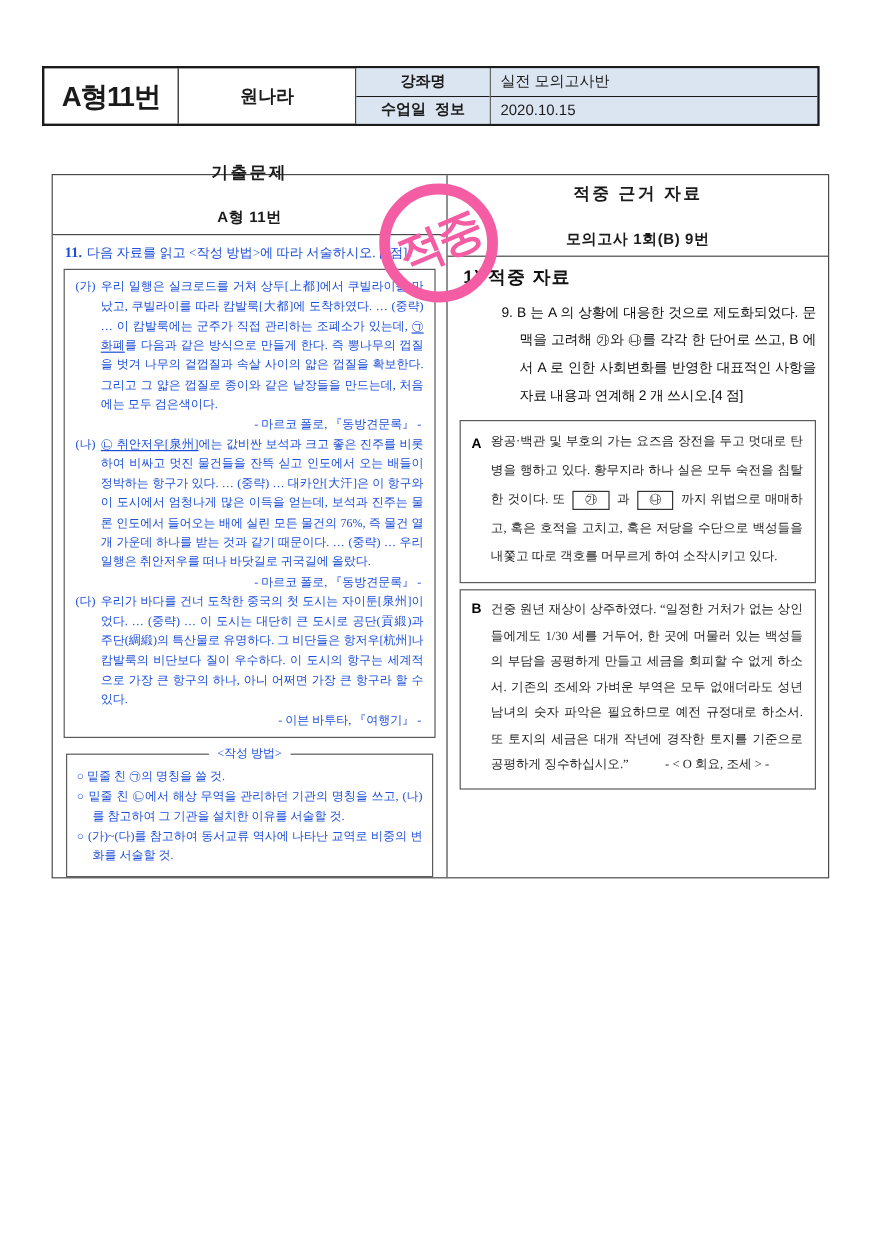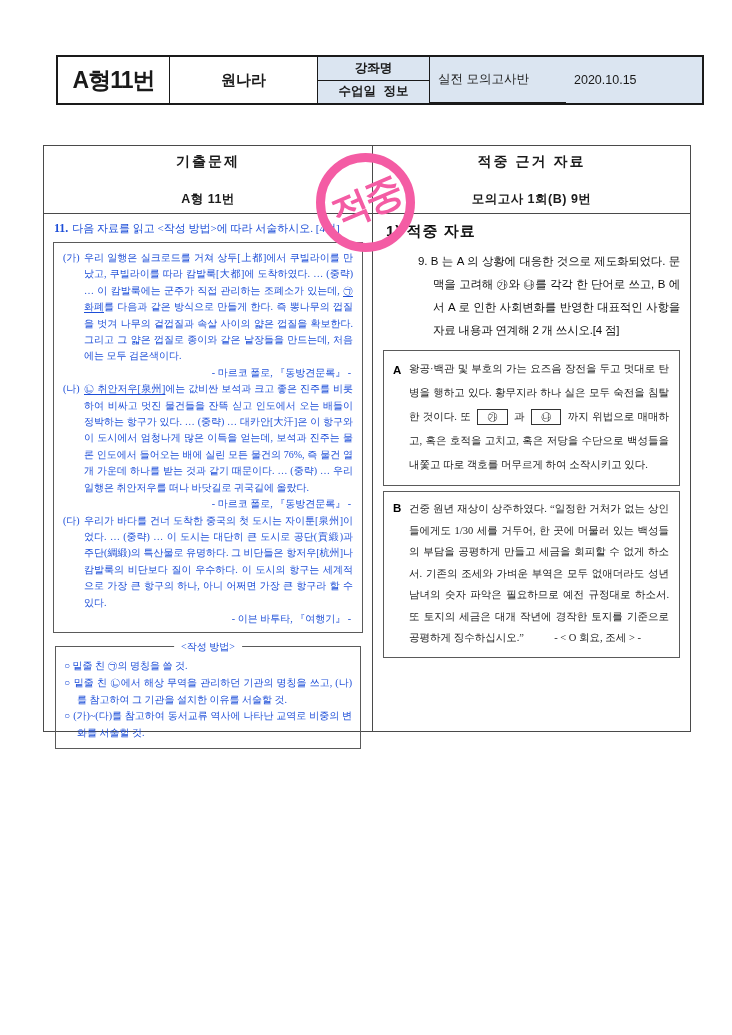--- a/index.html
+++ b/index.html
@@ -1,37 +1,37 @@
 <!DOCTYPE html>
 <html><head>
 <meta charset="utf-8">
 <style>
   * { margin:0; padding:0; box-sizing:border-box; }
   html,body { background:#ffffff; }
   body { width:732px; height:1035px; font-family:"Liberation Sans",sans-serif; color:#1a1a1a; }
   .page { position:relative; width:732px; height:1035px; overflow:hidden; background:#fff; }
 
   
-  .header-table { position:absolute; left:56px; top:55px; width:648px; height:50px;
+  .header-table { position:absolute; left:35px; top:55px; width:648px; height:50px;
     display:flex; border:2px solid #1a1a1a; background:#fff; }
   .h-exam { width:112px; display:flex; align-items:center; justify-content:center;
     font-size:23px; font-weight:bold; border-right:1.5px solid #1a1a1a; letter-spacing:-1px; }
   .h-topic { width:148px; display:flex; align-items:center; justify-content:center;
     font-size:15px; font-weight:bold; border-right:1.5px solid #1a1a1a; }
   .h-labels { width:112px; display:flex; flex-direction:column; border-right:1.5px solid #1a1a1a; }
-  .h-values { flex:1; display:flex; flex-direction:row; }
+  .h-values { flex:1; display:flex; flex-direction:column; }
   .h-row { flex:1; display:flex; align-items:center; background:#dbe5f1; font-size:12.5px; }
   .h-labels .h-row { justify-content:center; font-weight:bold;font-family:Liberation Mono, monospace; }
   .h-values .h-row { justify-content:flex-start; padding-left:8px; }
   .h-row.first { border-bottom:1px solid #1a1a1a; }
 
   
   .main-table { position:absolute; left:43px; top:145px; width:648px; height:587px;
     display:flex; border:1.2px solid #4a4a4a; background:#fff; }
-  .col-left { width:329px; border-right:1.2px solid #4a4a4a; display:flex; flex-direction:column; }
+  .col-left { width:329px; border-right:1.2px solid #4a4a4a; display:flex; flex-direction:column;justify-content:flex-end; }
   .col-right { flex:1; display:flex; flex-direction:column; }
   .col-head { border-bottom:1.2px solid #4a4a4a; text-align:center; padding:7px 0 5px; }
   .col-head .t1 { font-size:14px; font-weight:bold; letter-spacing:2px; }
   .col-head .t2 { font-size:12.5px; font-weight:bold; margin-top:20px; letter-spacing:0.5px; }
 
   
   .left-body { padding:6px 9px 0; font-family:"Liberation Serif","DejaVu Serif",serif; color:#1d4ed8; }
   .q-line { font-size:11px; margin:1px 0 6px 1px; }
   .q-line .qnum { font-weight:bold; font-size:12px; margin-right:4px; }
   .passage-box { border:1px solid #5a5a5a; padding:7px 9px 5px; font-size:10px;

